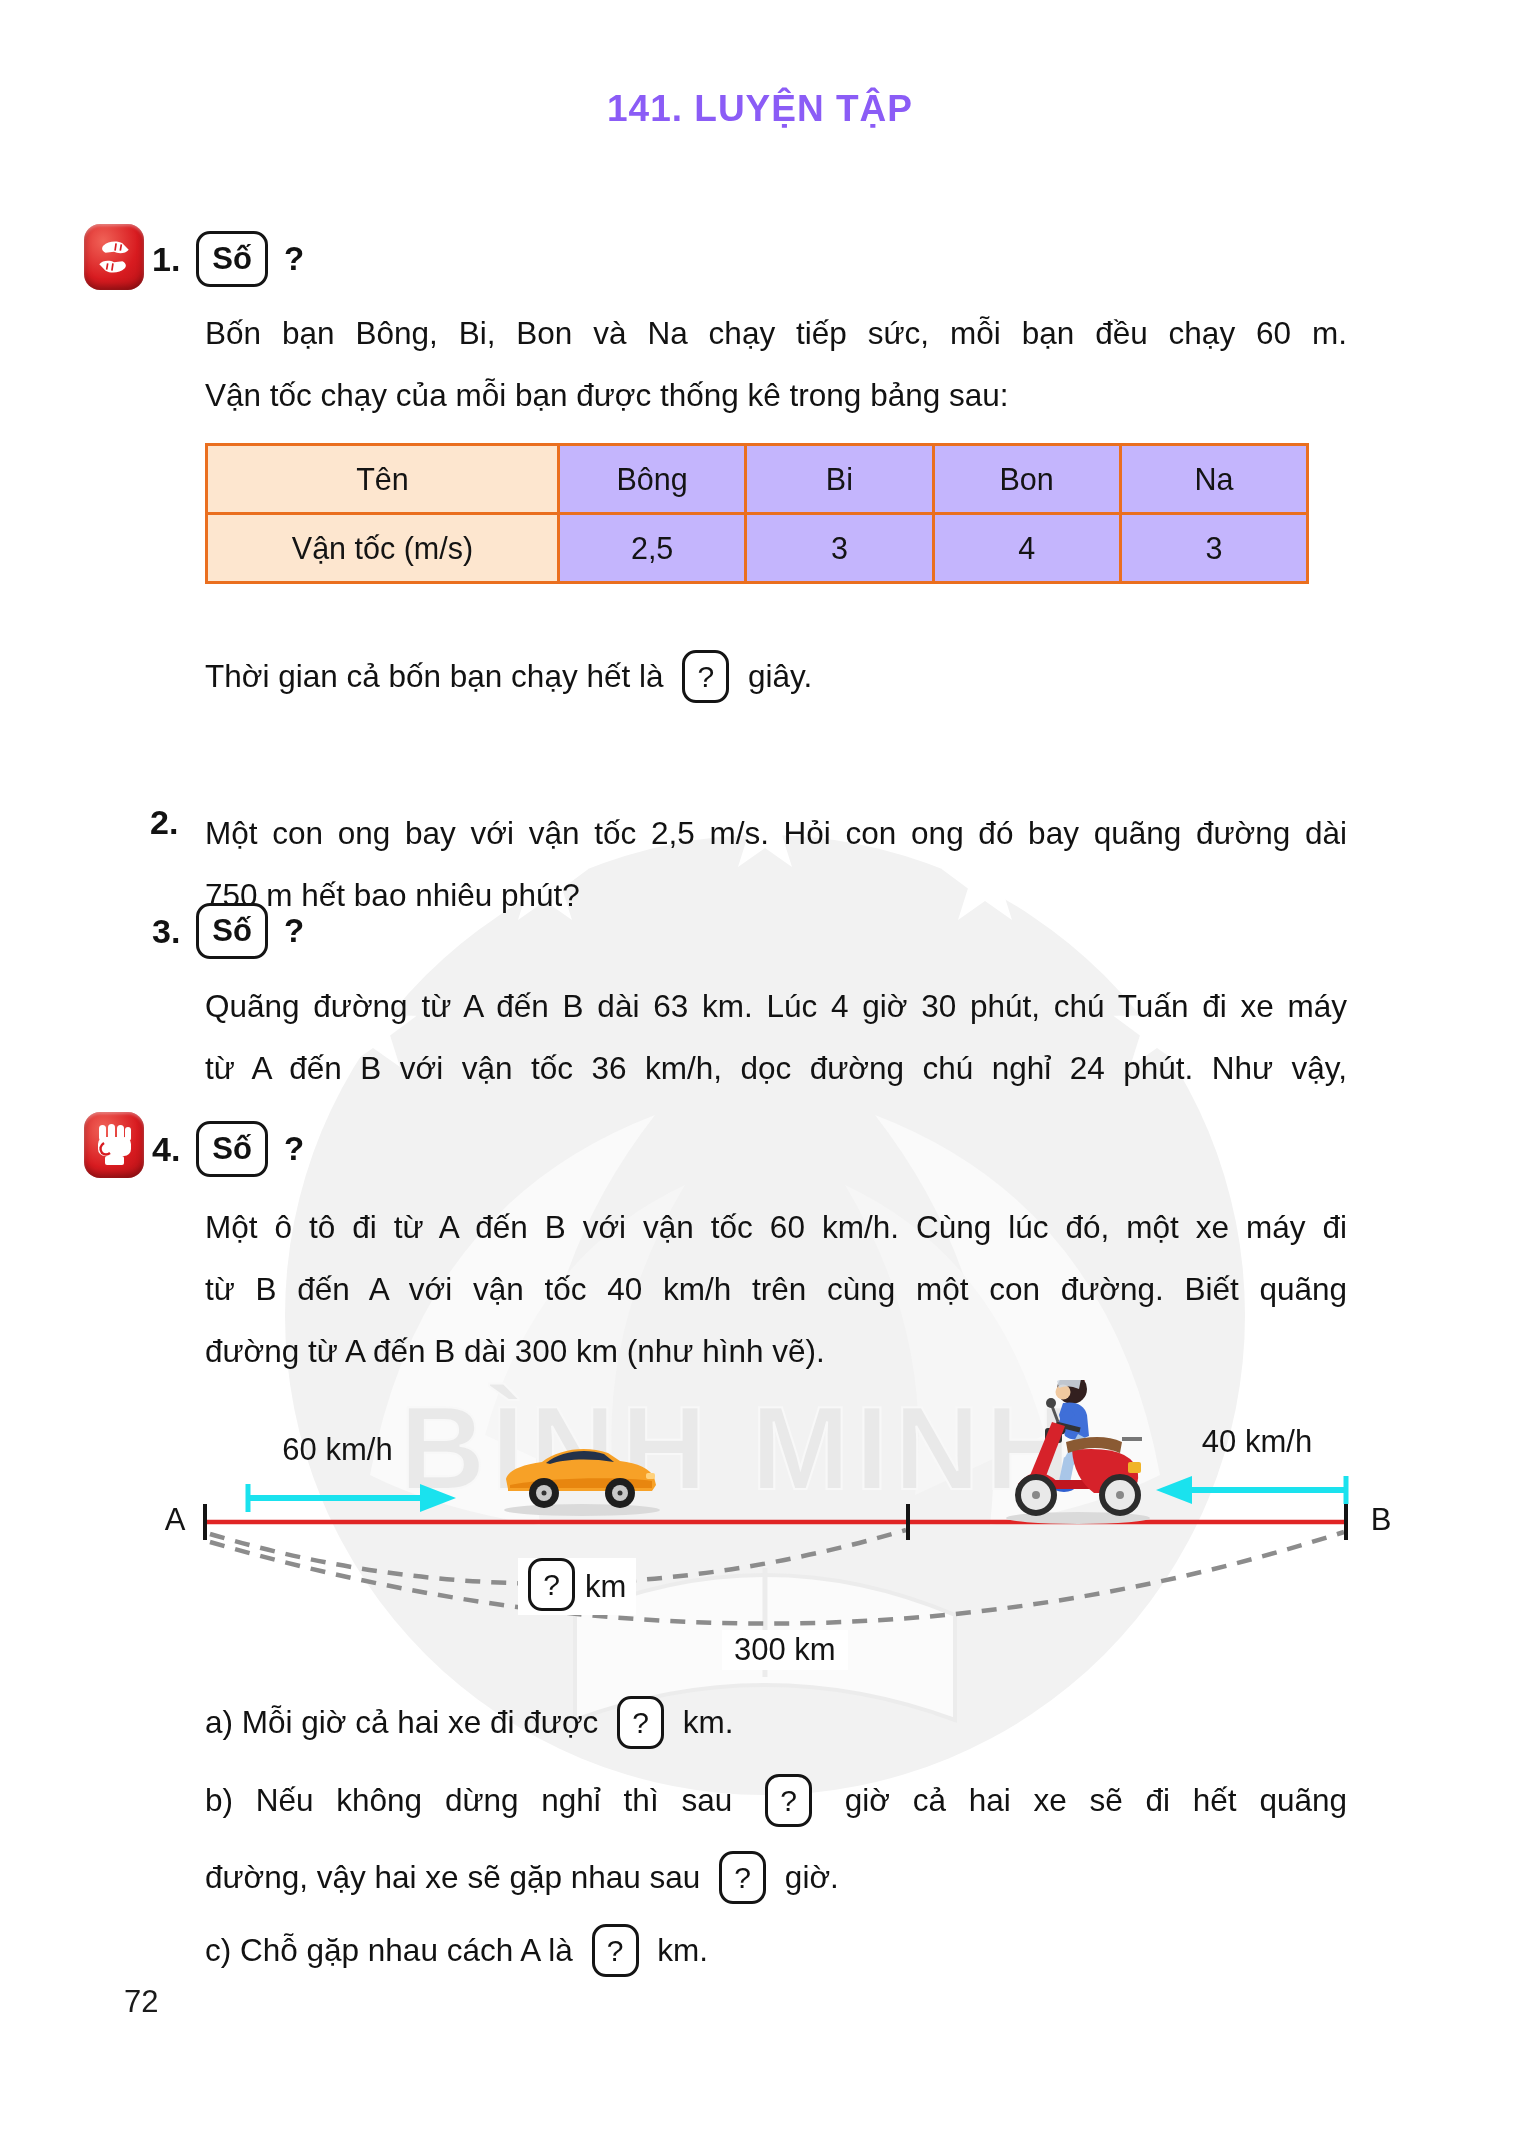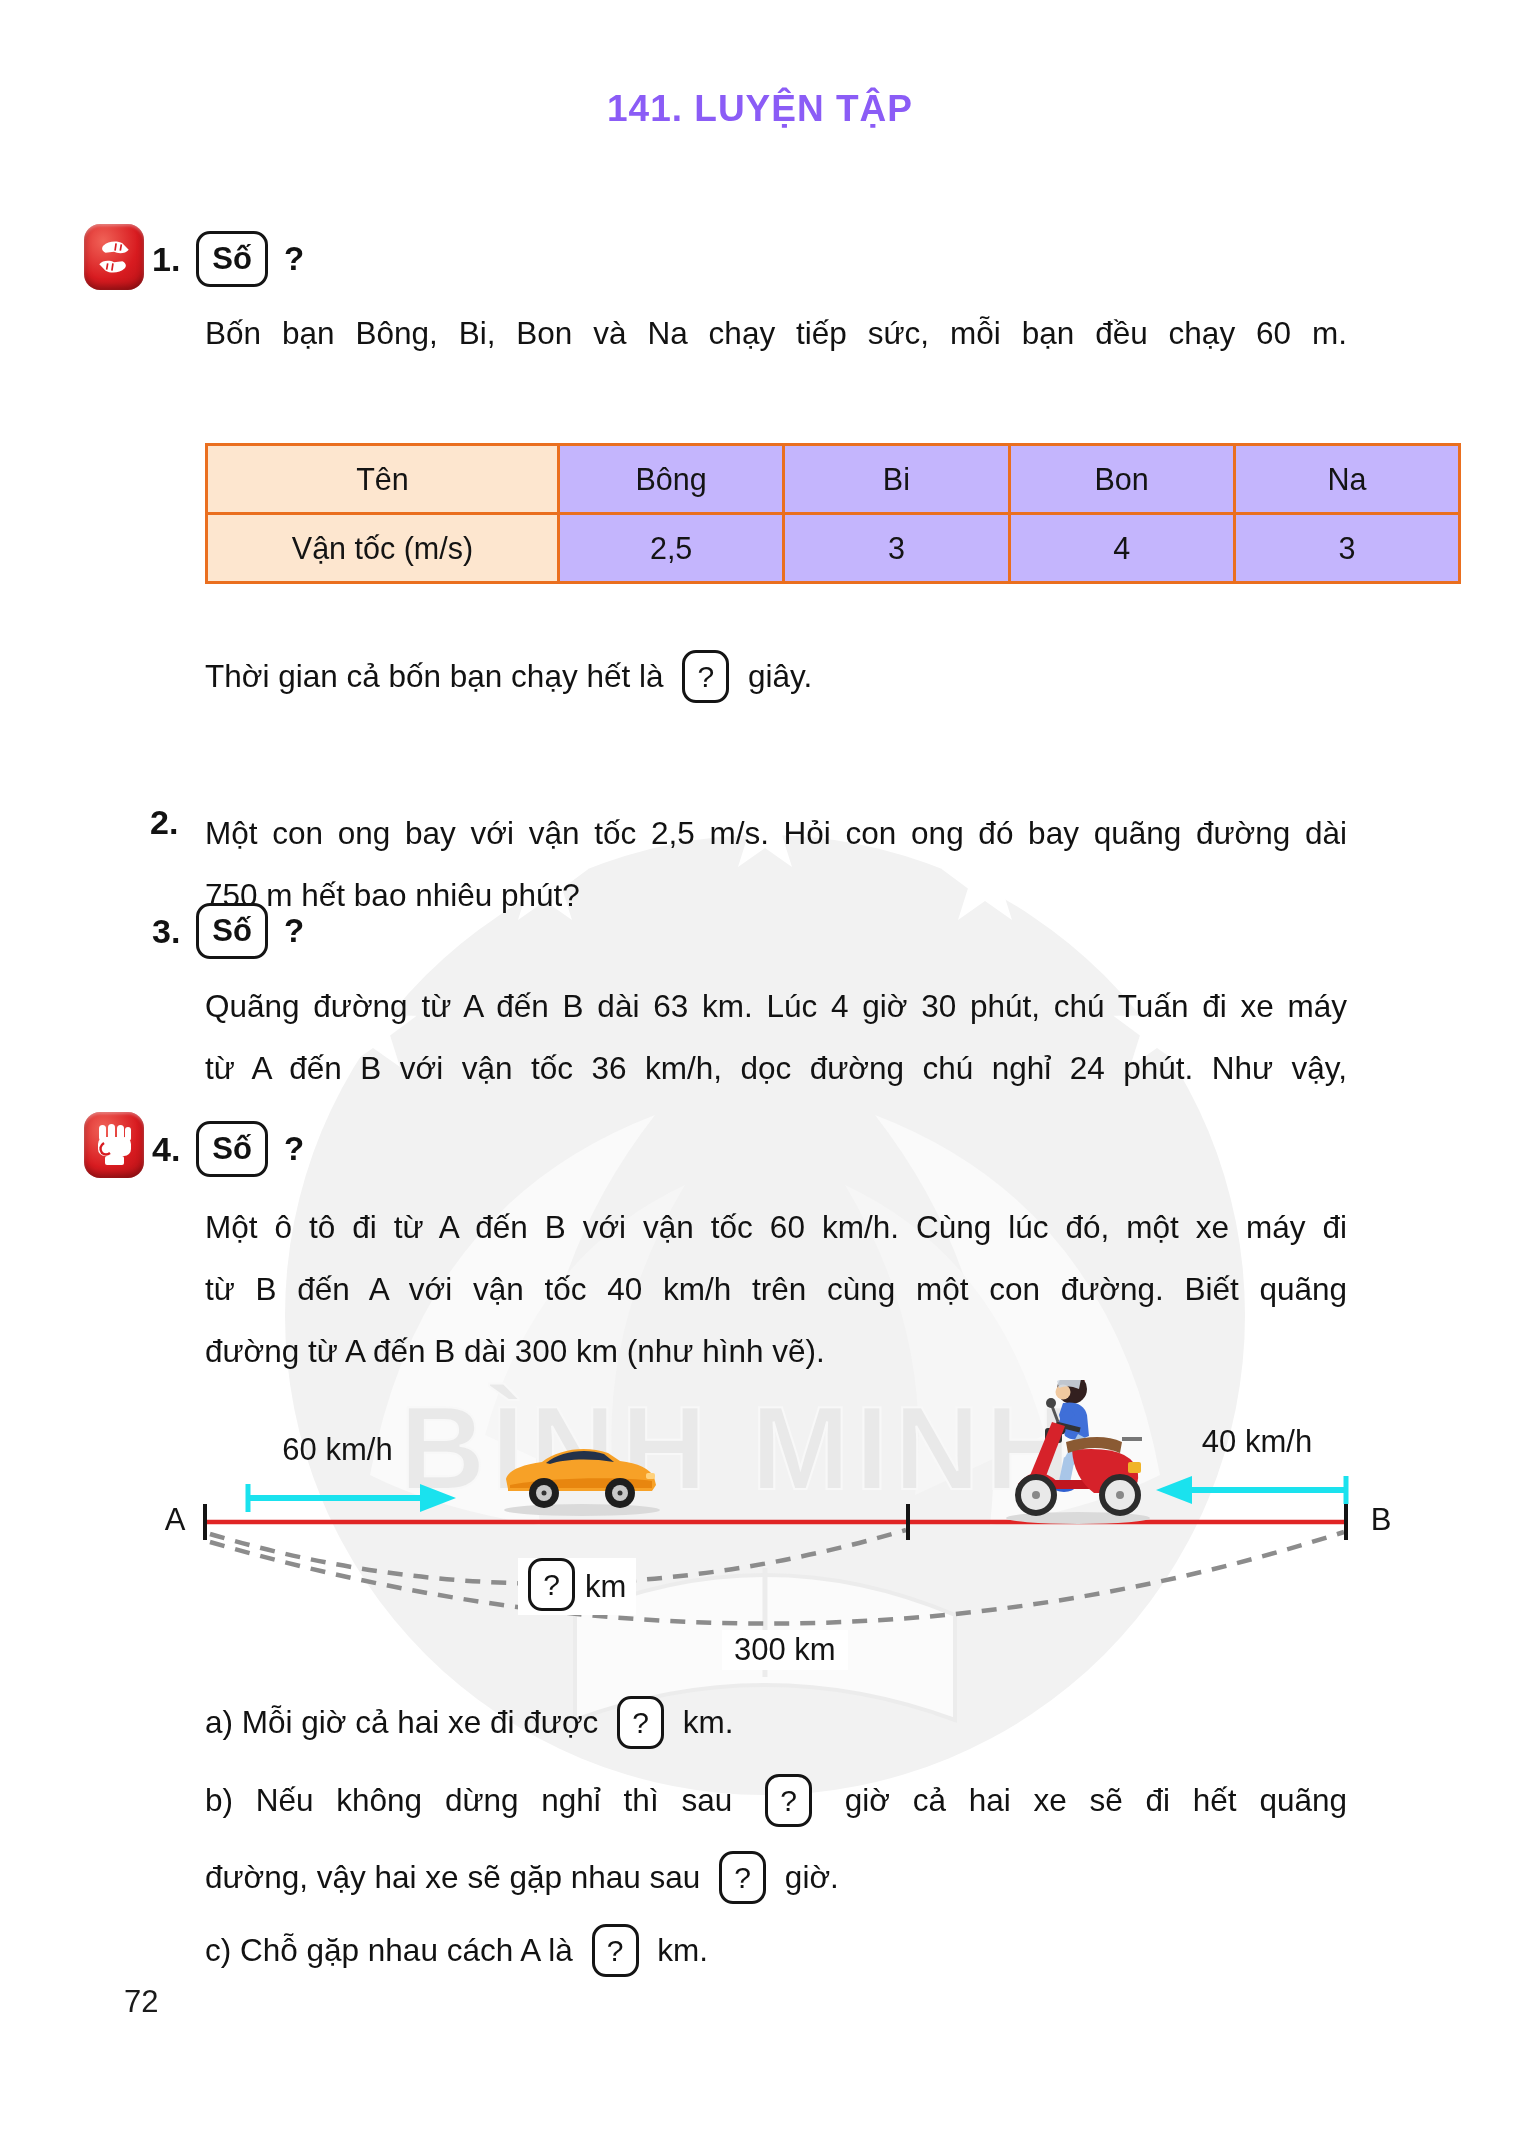--- a/index.html
+++ b/index.html
@@ -32,21 +32,21 @@
   .para { font-size:31.5px; width:1142px; }
   .flush { text-align:justify; text-align-last:justify; white-space:normal; }
   .leftline { text-align:left; }
   .qbox {
     display:inline-flex; align-items:center; justify-content:center;
     width:47px; height:53px; border:3.5px solid #141414; border-radius:14px;
     font-size:30px; background:#fff; vertical-align:middle; margin:0 10px;
     position:relative; top:-2px; flex:0 0 auto;
   }
   .qa-line { font-size:31.5px; line-height:76px; white-space:nowrap; }
-  table.stats { border-collapse:collapse; width:1256px; table-layout:fixed; background:#fff;padding-left:40px; }
+  table.stats { border-collapse:collapse; width:1104px; table-layout:fixed; background:#fff;padding-left:40px; }
   table.stats td {
     border:3px solid #ea6f1f; height:69px; text-align:center;
     font-size:30.5px; color:#141414; background:#c4b5fd;
   }
   table.stats td.shade { background:#fde6cf; width:352px; }
   .pagenum { font-size:31px; color:#1a1a1a; }
   .diagram-label { font-size:31px; color:#141414; text-align:center; }
   .wm-text {
     font-size:118px; font-weight:bold; color:#e9e9e9; letter-spacing:6px;
     -webkit-text-stroke:2px #f8f8f8; white-space:nowrap;
@@ -100,20 +100,21 @@
       <line x1="18" y1="33" x2="19" y2="26" stroke="#d81b20" stroke-width="1.6"></line>
       <line x1="13" y1="32" x2="14" y2="26" stroke="#d81b20" stroke-width="1.6"></line>
     </svg>
   </div>
   <div class="abs ex-head" style="left:152px; top:228px;">
     <span class="ex-num">1.</span>
     <span class="so-box">Số</span>
     <span class="head-q">?</span>
   </div>
   <div class="abs body-line flush" style="left:205px; top:302px;">Bốn bạn Bông, Bi, Bon và Na chạy tiếp sức, mỗi bạn đều chạy 60 m.</div>
+  <div class="abs body-line leftline" style="left:205px; top:364px;">Vận tốc chạy của mỗi bạn được thống kê trong bảng sau:</div>
 
   <table class="stats abs" style="left:205px; top:443px;">
     <tbody>
         <tr>
       <td class="shade">Tên</td>
       <td>Bông</td>
       <td>Bi</td>
       <td>Bon</td>
       <td>Na</td>
     </tr>

